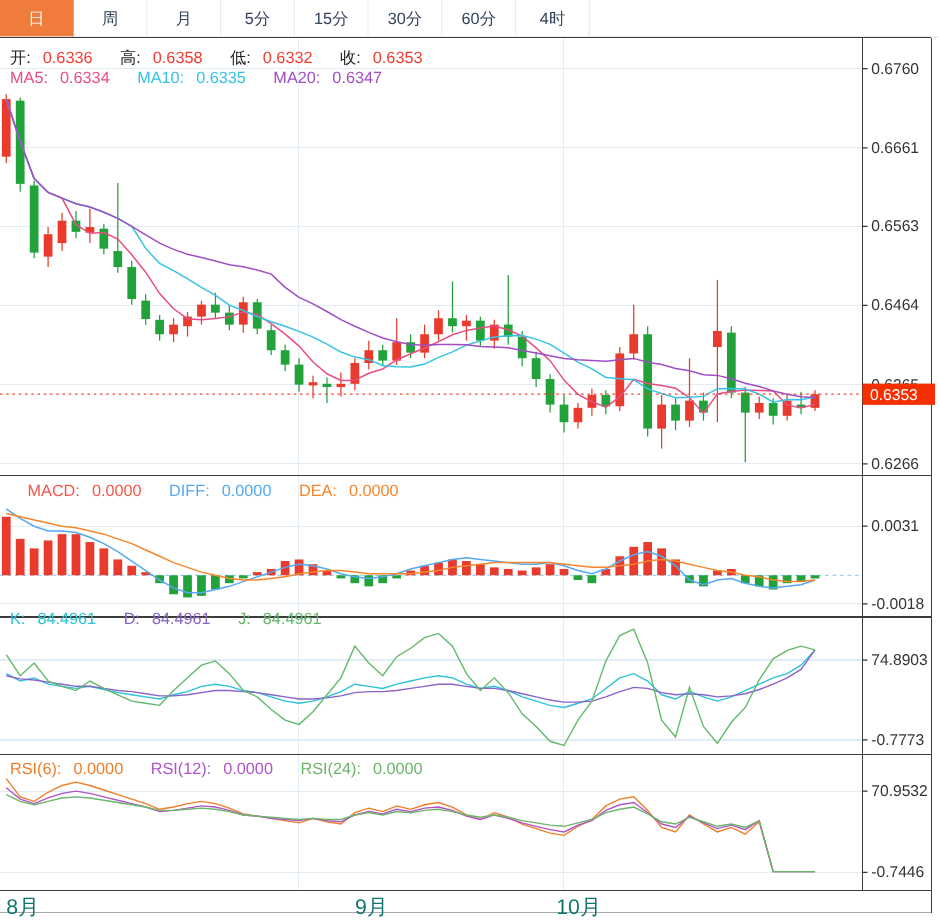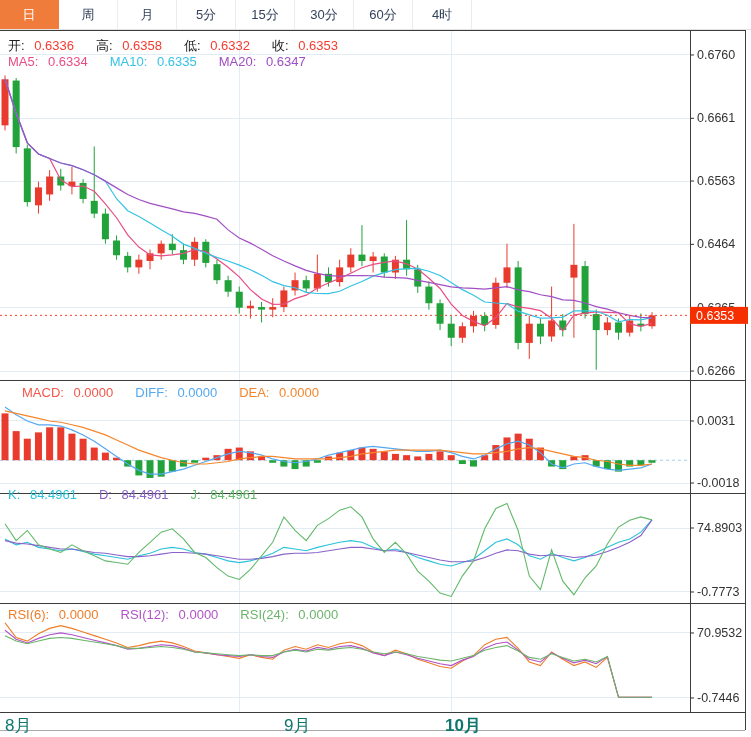--- a/index.html
+++ b/index.html
@@ -283,14 +283,14 @@
   </svg>
 
 <div class="legend" id="legend-ohlc"><span class="pair"><span style="color: rgb(34, 34, 34);">开: </span><span style="color: rgb(244, 59, 47);">0.6336</span></span><span class="pair"><span style="color: rgb(34, 34, 34);">高: </span><span style="color: rgb(244, 59, 47);">0.6358</span></span><span class="pair"><span style="color: rgb(34, 34, 34);">低: </span><span style="color: rgb(244, 59, 47);">0.6332</span></span><span class="pair"><span style="color: rgb(34, 34, 34);">收: </span><span style="color: rgb(244, 59, 47);">0.6353</span></span></div>
 <div class="legend" id="legend-ma"><span class="pair"><span style="color: rgb(232, 77, 134);">MA5: </span><span style="color: rgb(232, 77, 134);">0.6334</span></span><span class="pair"><span style="color: rgb(53, 195, 228);">MA10: </span><span style="color: rgb(53, 195, 228);">0.6335</span></span><span class="pair"><span style="color: rgb(160, 78, 196);">MA20: </span><span style="color: rgb(160, 78, 196);">0.6347</span></span></div>
 <div class="legend" id="legend-macd"><span class="pair"><span style="color: rgb(244, 86, 74);">MACD: </span><span style="color: rgb(244, 86, 74);">0.0000</span></span><span class="pair"><span style="color: rgb(85, 168, 242);">DIFF: </span><span style="color: rgb(85, 168, 242);">0.0000</span></span><span class="pair"><span style="color: rgb(245, 134, 44);">DEA: </span><span style="color: rgb(245, 134, 44);">0.0000</span></span></div>
 <div class="legend" id="legend-kdj"><span class="pair"><span style="color: rgb(43, 194, 218);">K: </span><span style="color: rgb(43, 194, 218);">84.4961</span></span><span class="pair"><span style="color: rgb(138, 98, 201);">D: </span><span style="color: rgb(138, 98, 201);">84.4961</span></span><span class="pair"><span style="color: rgb(97, 185, 105);">J: </span><span style="color: rgb(97, 185, 105);">84.4961</span></span></div>
 <div class="legend" id="legend-rsi"><span class="pair"><span style="color: rgb(239, 125, 40);">RSI(6): </span><span style="color: rgb(239, 125, 40);">0.0000</span></span><span class="pair"><span style="color: rgb(177, 83, 201);">RSI(12): </span><span style="color: rgb(177, 83, 201);">0.0000</span></span><span class="pair"><span style="color: rgb(108, 181, 108);">RSI(24): </span><span style="color: rgb(108, 181, 108);">0.0000</span></span></div>
 <div id="month-labels">
     <div style="left: 5px;">8月</div>
     <div style="left: 236px; margin-left: 48px;">9月</div>
-    <div style="left: 445px; font-weight: bold;">10月</div>
+    <div style="left: 445px;">10月</div>
   </div>
 
 </body></html>

